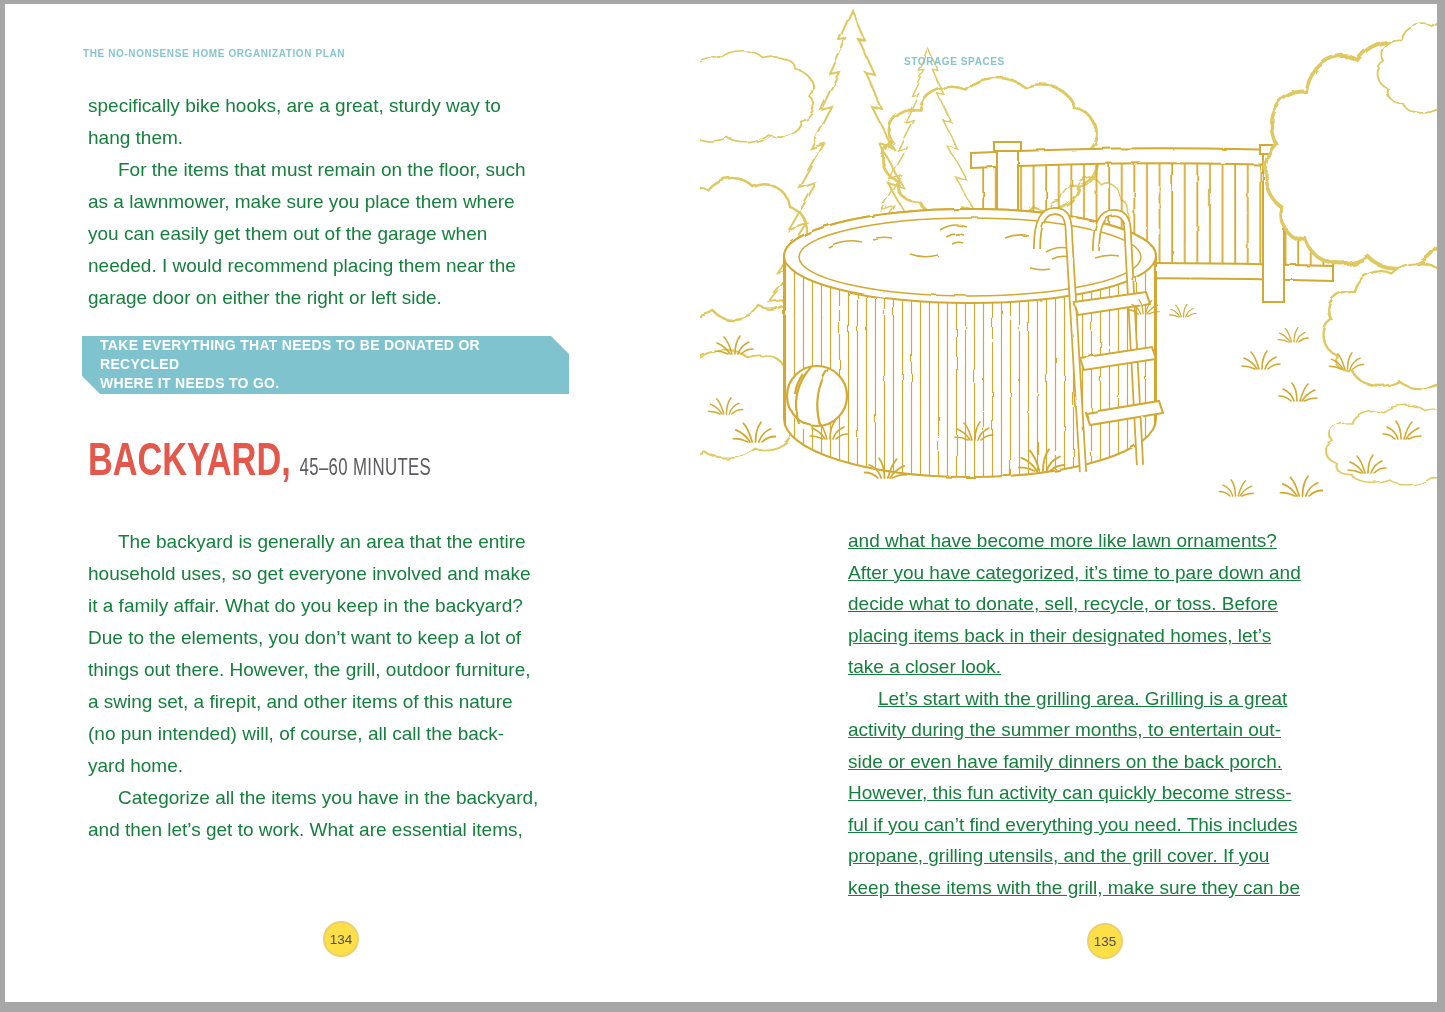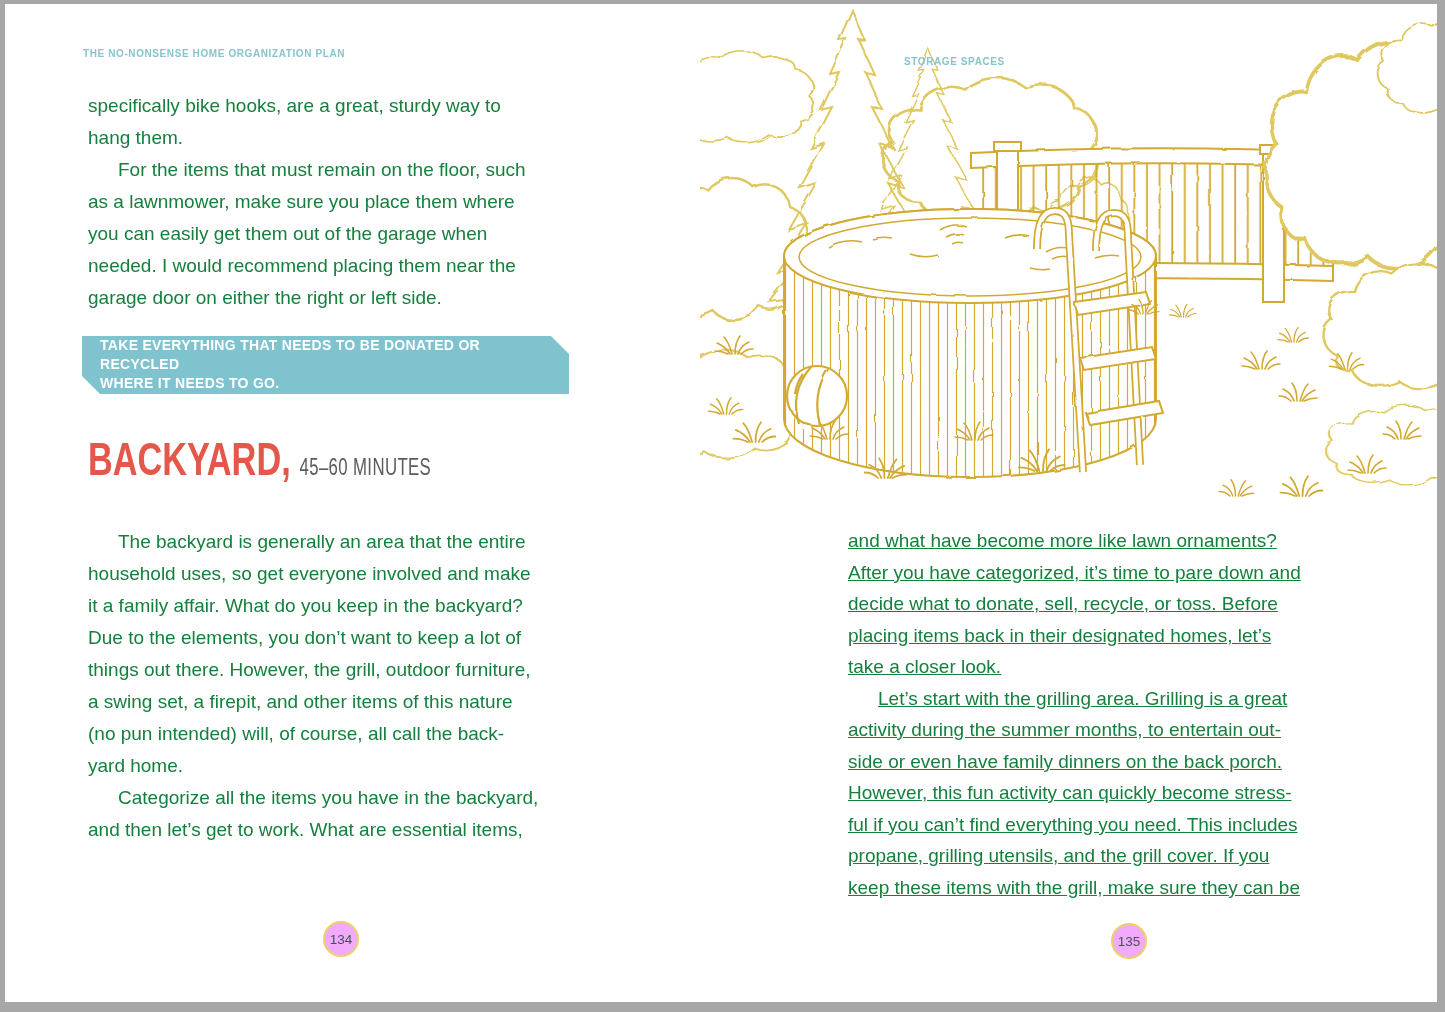--- a/index.html
+++ b/index.html
@@ -20,23 +20,23 @@
   #callout .callout-text{padding:0 18px;color:#ffffff;font-size:14px;line-height:19px;font-weight:700;letter-spacing:.3px;white-space:pre-line;}
   #task-heading{position:absolute;left:83px;top:434px;}
   .h-line1{display:inline-block;transform:scaleX(.6);transform-origin:left;font-size:40px;line-height:38px;font-weight:800;color:#f0c330;white-space:nowrap;letter-spacing:0;}
   .h-line2{display:inline-block;transform:scaleX(.73);transform-origin:left;white-space:nowrap;line-height:42px;}
   .h-area{font-size:47px;font-weight:800;color:#e4574b;}
   .h-duration{font-size:23px;font-weight:400;color:#595b5e;margin-left:12px;letter-spacing:.5px;}
   #body-left-2{left:83px;top:522px;width:560px;}
   #body-right-1{left:843px;top:521px;width:580px;line-height:31.5px;text-decoration:underline;}
 
   .page-num{position:absolute;width:36px;height:36px;border:2px solid #ecd06c;border-radius:50%;
-    display:flex;align-items:center;justify-content:center;font-size:13.5px;color:#4d4f52;box-sizing:border-box;background:#f0abfc;}
+    display:flex;align-items:center;justify-content:center;font-size:13.5px;color:#4d4f52;box-sizing:border-box;background:#fde047;}
   #pagenum-134{left:318px;top:917px;}
-  #pagenum-135{left:1082px;top:919px;margin-left:24px;}
+  #pagenum-135{left:1082px;top:919px;}
 
   #backyard-art{position:absolute;left:695px;top:0;}
 </style>
 </head>
 <body>
 
 <div id="stage">
   <div id="spread">
 
     <svg id="backyard-art" width="737" height="505" viewBox="0 0 737 505">

